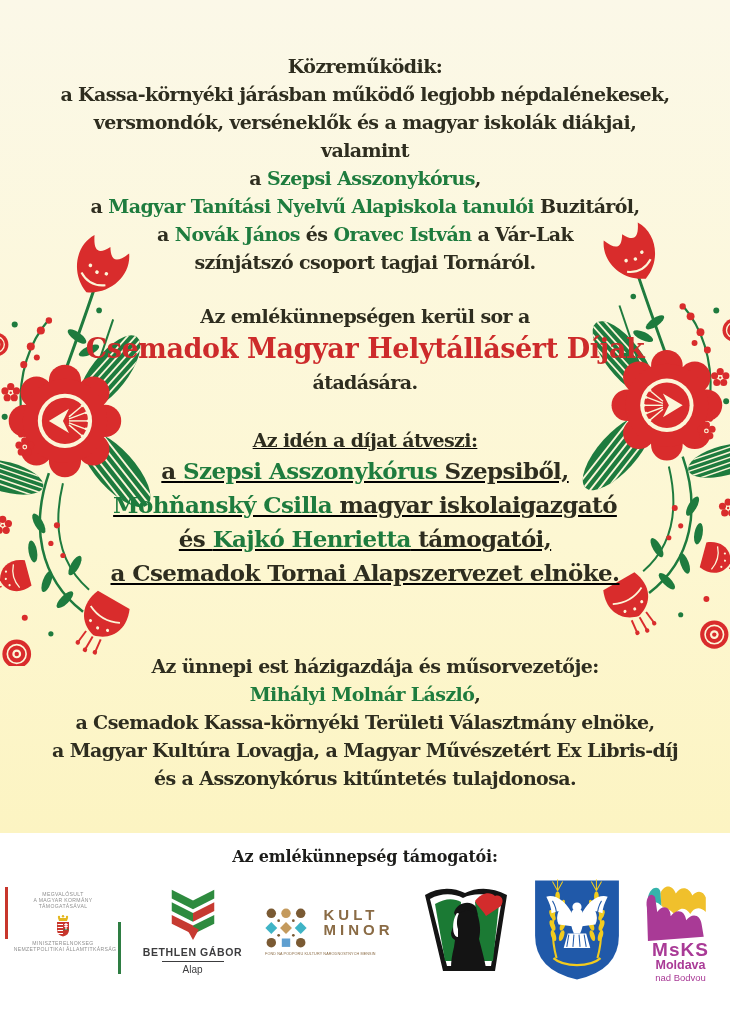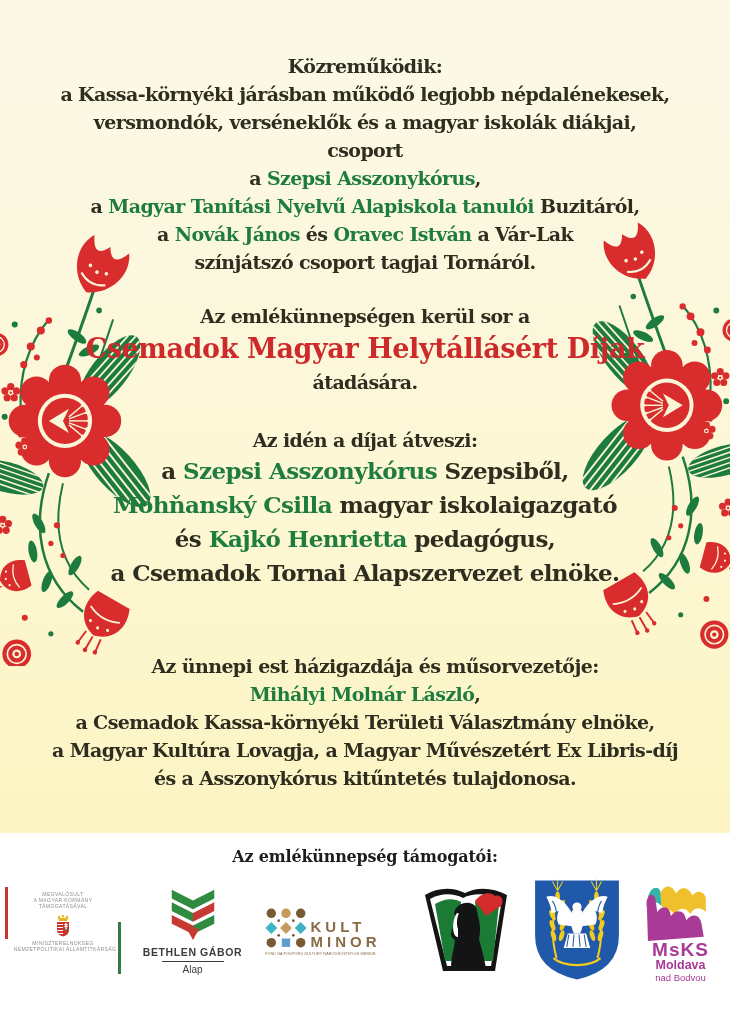--- a/index.html
+++ b/index.html
@@ -10,41 +10,41 @@
   .ornament{position:absolute;z-index:1;pointer-events:none;}
   .ornament.left{left:-10px;top:224px;width:172px;height:442px;}
   .ornament.right{right:-10px;top:190px;width:168px;height:478px;transform:scaleX(-1);}
   .text-stack{position:relative;z-index:2;padding-top:52px;text-align:center;}
   .line{margin:0;font-weight:bold;}
   .line.md{font-size:19px;line-height:28px;letter-spacing:-0.6px;}
   .line.lg{font-size:23px;line-height:34px;letter-spacing:-0.6px;}
   .line.xl{font-size:27px;line-height:38px;letter-spacing:-0.4px;}
   .section{margin:0;}
   [data-name="section-award"]{margin-top:26px;}
-  [data-name="section-recipients"]{margin-top:30px;}
+  [data-name="section-recipients"]{margin-top:30px;text-decoration:underline;}
   [data-name="section-host"]{margin-top:62px;}
   .footer{position:relative;width:730px;height:216px;background:#ffffff;text-align:center;}
   .footer-heading{padding-top:14px;font-size:16px;font-weight:bold;color:#1c1c1a;letter-spacing:-0.2px;}
   .logos{display:flex;justify-content:center;align-items:center;gap:13px;margin-top:10px;}
   .logo{flex:0 0 auto;}
   
   .gov{position:relative;width:116px;height:100px;background:#fff;font-family:"Liberation Sans",sans-serif;}
   .gov-bar-red{position:absolute;left:0;top:5px;width:3px;height:52px;background:#c8362c;}
   .gov-bar-green{position:absolute;right:0;bottom:8px;width:3px;height:52px;background:#2e7d43;}
   .gov-lines{color:#8f8f8f;font-size:6px;line-height:7px;letter-spacing:0.4px;transform:scale(0.85);transform-origin:50% 50%;white-space:nowrap;}
   .gov-top{margin-top:8px;}
   .gov-arms{display:block;margin:3px auto 2px auto;}
   
   .bga{width:118px;height:100px;text-align:center;font-family:"Liberation Sans",sans-serif;color:#3c3c3e;}
   .bga-title{font-size:10.5px;font-weight:bold;letter-spacing:0.6px;margin-top:2px;white-space:nowrap;}
   .bga-rule{width:62px;height:1px;background:#3c3c3e;margin:3px auto 2px auto;}
   .bga-sub{font-size:10px;}
   
   .km{width:140px;text-align:left;font-family:"Liberation Sans",sans-serif;color:#8a6b45;}
-  .km-row{display:flex;align-items:flex-end;gap:4px;}
+  .km-row{display:flex;align-items:flex-start;gap:17px;}
   .km-words{font-weight:bold;font-size:15px;letter-spacing:4px;line-height:15px;}
   .km-caption{font-size:6px;letter-spacing:0.2px;transform:scale(0.62);transform-origin:0 50%;white-space:nowrap;margin-top:2px;color:#8a6b45;}
   
   .msks{width:90px;text-align:center;font-family:"Liberation Sans",sans-serif;color:#a93a96;}
   .msks-title{font-size:19px;font-weight:bold;letter-spacing:1px;line-height:18px;margin-top:-2px;}
   .msks-l1{font-size:12.5px;line-height:13px;font-weight:bold;}
   .msks-l2{font-size:9.5px;line-height:11px;}
 </style>
 </head>
 <body>
@@ -246,36 +246,36 @@
       <use href="#flower5" transform="translate(20,168)"></use>
       <use href="#flower5" transform="translate(34,222)"></use>
       <use href="#flower5" transform="translate(12,300)"></use>
     </svg>
 
     <div class="text-stack" data-name="poster-text">
         <div class="section" data-name="section-contributors">
           <p class="line md" data-name="text-line"><span data-name="text-segment" style="color: rgb(46, 45, 31);">Közreműködik:</span></p>
           <p class="line md" data-name="text-line"><span data-name="text-segment" style="color: rgb(46, 45, 31);">a Kassa-környéki járásban működő legjobb népdalénekesek,</span></p>
           <p class="line md" data-name="text-line"><span data-name="text-segment" style="color: rgb(46, 45, 31);">versmondók, verséneklők és a magyar iskolák diákjai,</span></p>
-          <p class="line md" data-name="text-line"><span data-name="text-segment" style="color: rgb(46, 45, 31);">csoport</span></p>
+          <p class="line md" data-name="text-line"><span data-name="text-segment" style="color: rgb(46, 45, 31);">valamint</span></p>
           <p class="line md" data-name="text-line"><span data-name="text-segment" style="color: rgb(46, 45, 31);">a </span><span data-name="text-segment" style="color: rgb(30, 124, 62);">Szepsi Asszonykórus</span><span data-name="text-segment" style="color: rgb(46, 45, 31);">,</span></p>
           <p class="line md" data-name="text-line"><span data-name="text-segment" style="color: rgb(46, 45, 31);">a </span><span data-name="text-segment" style="color: rgb(30, 124, 62);">Magyar Tanítási Nyelvű Alapiskola tanulói</span><span data-name="text-segment" style="color: rgb(46, 45, 31);"> Buzitáról,</span></p>
           <p class="line md" data-name="text-line"><span data-name="text-segment" style="color: rgb(46, 45, 31);">a </span><span data-name="text-segment" style="color: rgb(30, 124, 62);">Novák János</span><span data-name="text-segment" style="color: rgb(46, 45, 31);"> és </span><span data-name="text-segment" style="color: rgb(30, 124, 62);">Oravec István</span><span data-name="text-segment" style="color: rgb(46, 45, 31);"> a Vár-Lak</span></p>
           <p class="line md" data-name="text-line"><span data-name="text-segment" style="color: rgb(46, 45, 31);">színjátszó csoport tagjai Tornáról.</span></p>
         </div>
         <div class="section" data-name="section-award">
           <p class="line md" data-name="text-line"><span data-name="text-segment" style="color: rgb(46, 45, 31);">Az emlékünnepségen kerül sor a</span></p>
           <p class="line xl" data-name="text-line"><span data-name="text-segment" style="color: rgb(205, 43, 43);">Csemadok Magyar Helytállásért Díjak</span></p>
           <p class="line md" data-name="text-line"><span data-name="text-segment" style="color: rgb(46, 45, 31);">átadására.</span></p>
         </div>
         <div class="section" data-name="section-recipients">
           <p class="line md" data-name="text-line"><span data-name="text-segment" style="color: rgb(46, 45, 31);">Az idén a díjat átveszi:</span></p>
           <p class="line lg" data-name="text-line"><span data-name="text-segment" style="color: rgb(46, 45, 31);">a </span><span data-name="text-segment" style="color: rgb(30, 124, 62);">Szepsi Asszonykórus</span><span data-name="text-segment" style="color: rgb(46, 45, 31);"> Szepsiből,</span></p>
           <p class="line lg" data-name="text-line"><span data-name="text-segment" style="color: rgb(30, 124, 62);">Mohňanský Csilla</span><span data-name="text-segment" style="color: rgb(46, 45, 31);"> magyar iskolaigazgató</span></p>
-          <p class="line lg" data-name="text-line"><span data-name="text-segment" style="color: rgb(46, 45, 31);">és </span><span data-name="text-segment" style="color: rgb(30, 124, 62);">Kajkó Henrietta</span><span data-name="text-segment" style="color: rgb(46, 45, 31);"> pedagógus,</span></p>
+          <p class="line lg" data-name="text-line"><span data-name="text-segment" style="color: rgb(46, 45, 31);">és </span><span data-name="text-segment" style="color: rgb(30, 124, 62);">Kajkó Henrietta</span><span data-name="text-segment" style="color: rgb(46, 45, 31);"> támogatói,</span></p>
           <p class="line lg" data-name="text-line"><span data-name="text-segment" style="color: rgb(46, 45, 31);">a Csemadok Tornai Alapszervezet elnöke.</span></p>
         </div>
         <div class="section" data-name="section-host">
           <p class="line md" data-name="text-line"><span data-name="text-segment" style="color: rgb(46, 45, 31); margin-left: 20px;">Az ünnepi est házigazdája és műsorvezetője:</span></p>
           <p class="line md" data-name="text-line"><span data-name="text-segment" style="color: rgb(30, 124, 62);">Mihályi Molnár László</span><span data-name="text-segment" style="color: rgb(46, 45, 31);">,</span></p>
           <p class="line md" data-name="text-line"><span data-name="text-segment" style="color: rgb(46, 45, 31);">a Csemadok Kassa-környéki Területi Választmány elnöke,</span></p>
           <p class="line md" data-name="text-line"><span data-name="text-segment" style="color: rgb(46, 45, 31);">a Magyar Kultúra Lovagja, a Magyar Művészetért Ex Libris-díj</span></p>
           <p class="line md" data-name="text-line"><span data-name="text-segment" style="color: rgb(46, 45, 31);">és a Asszonykórus kitűntetés tulajdonosa.</span></p>
         </div>
       </div>

